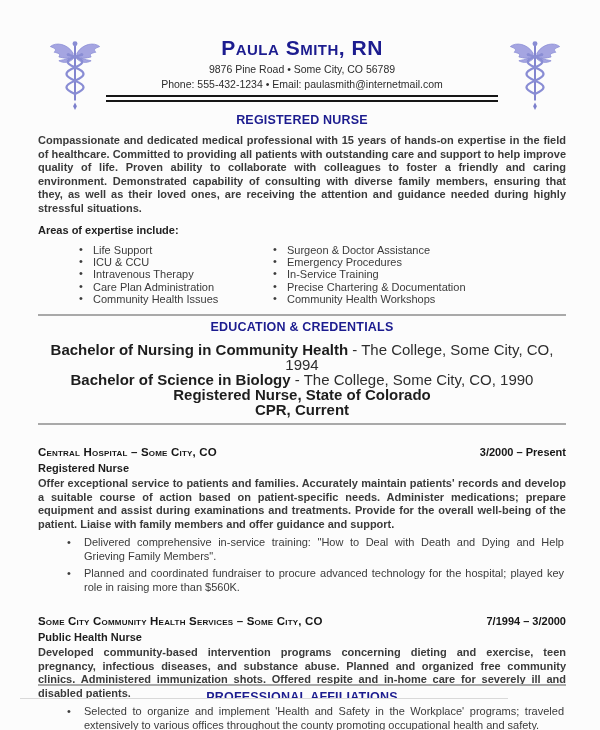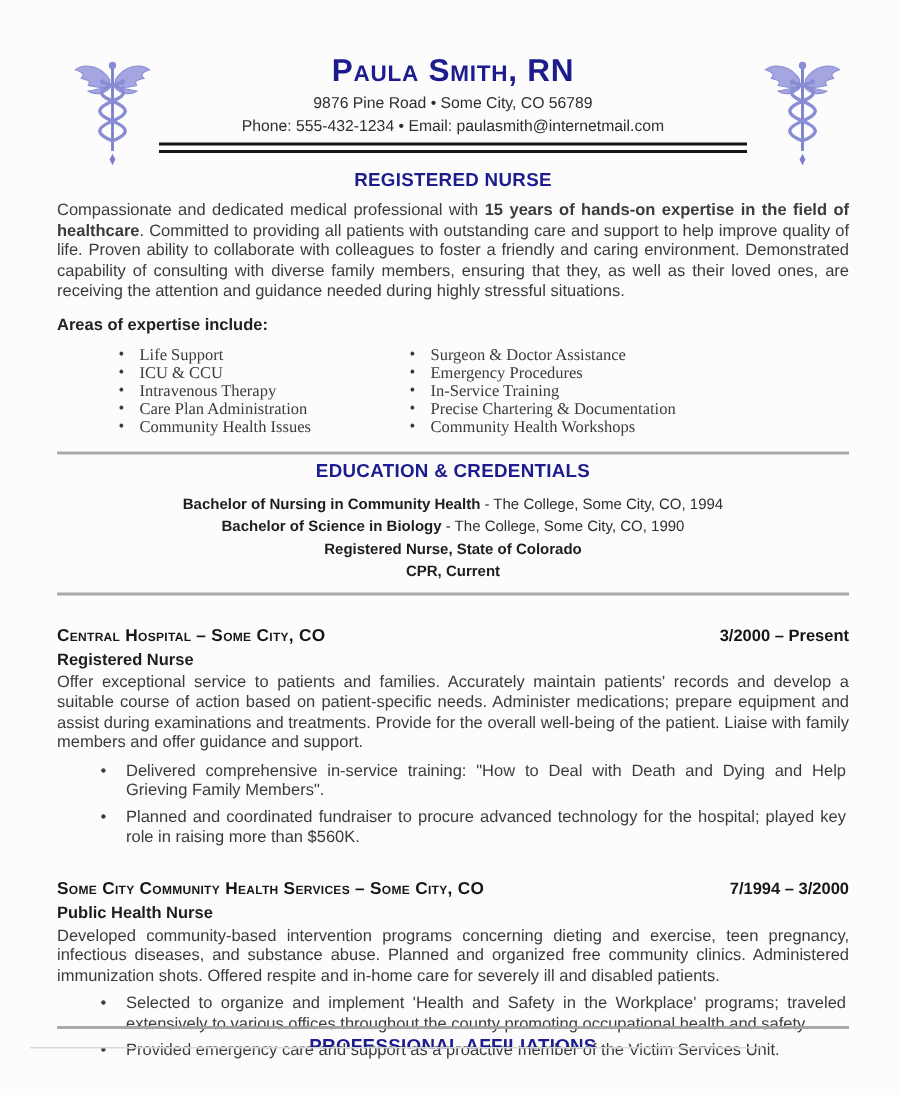--- a/index.html
+++ b/index.html
@@ -31,31 +31,31 @@
 
   
   h2.sec {
     margin:0; text-align:center; color:#1c1c8f;
     font-size:12.5px; font-weight:bold; letter-spacing:.2px; line-height:15px;
   }
   .rule { border:0; border-top:2px solid #a9a9a9; margin:9px 0 0; }
 
   
   .sec-summary h2 { margin-top:11px; }
-  p.just { text-align:justify; font-size:11px; line-height:13.5px; margin:6px 0 0; color:#3b3b3b; }
+  p.just { text-align:justify; font-size:11px; line-height:13.5px; margin:6px 0 0; color:#3b3b3b;font-weight:bold; }
   .expertise-label { font-weight:bold; font-size:11px; color:#222; margin:9px 0 0; }
-  .cols { display:flex; margin-top:8px;font-family:Liberation Serif, serif; }
+  .cols { display:flex; margin-top:8px; }
   .cols ul { margin:0; padding:0; list-style:none; font-size:11px; line-height:12.2px; }
   .cols ul.l { margin-left:40px; width:194px; }
   .cols ul.r { flex:1; }
   .cols li { position:relative; padding-left:15px; margin:0; }
   .cols li::before { content:"\2022"; position:absolute; left:1px; top:-1px; }
 
   
-  .edu-block { text-align:center; font-size:10px; line-height:15px; margin-top:7px; color:#2e2e2e; }
+  .edu-block { text-align:center; font-size:15px; line-height:15px; margin-top:7px; color:#2e2e2e; }
   .edu-block b { color:#1d1d1d; }
 
   
   .job-head { display:flex; justify-content:space-between; align-items:flex-end; margin-top:21px; }
   .employer { font-variant:small-caps; font-weight:bold; font-size:11.5px; letter-spacing:.2px; color:#161616; }
   .dates { font-weight:bold; font-size:11px; color:#161616; white-space:nowrap; }
   .job-title { font-weight:bold; font-size:11px; color:#1d1d1d; margin-top:4px; }
   .job p.just { margin-top:3px; }
   ul.jb { margin:5px 0 0; padding:0; list-style:none; }
   ul.jb li {

